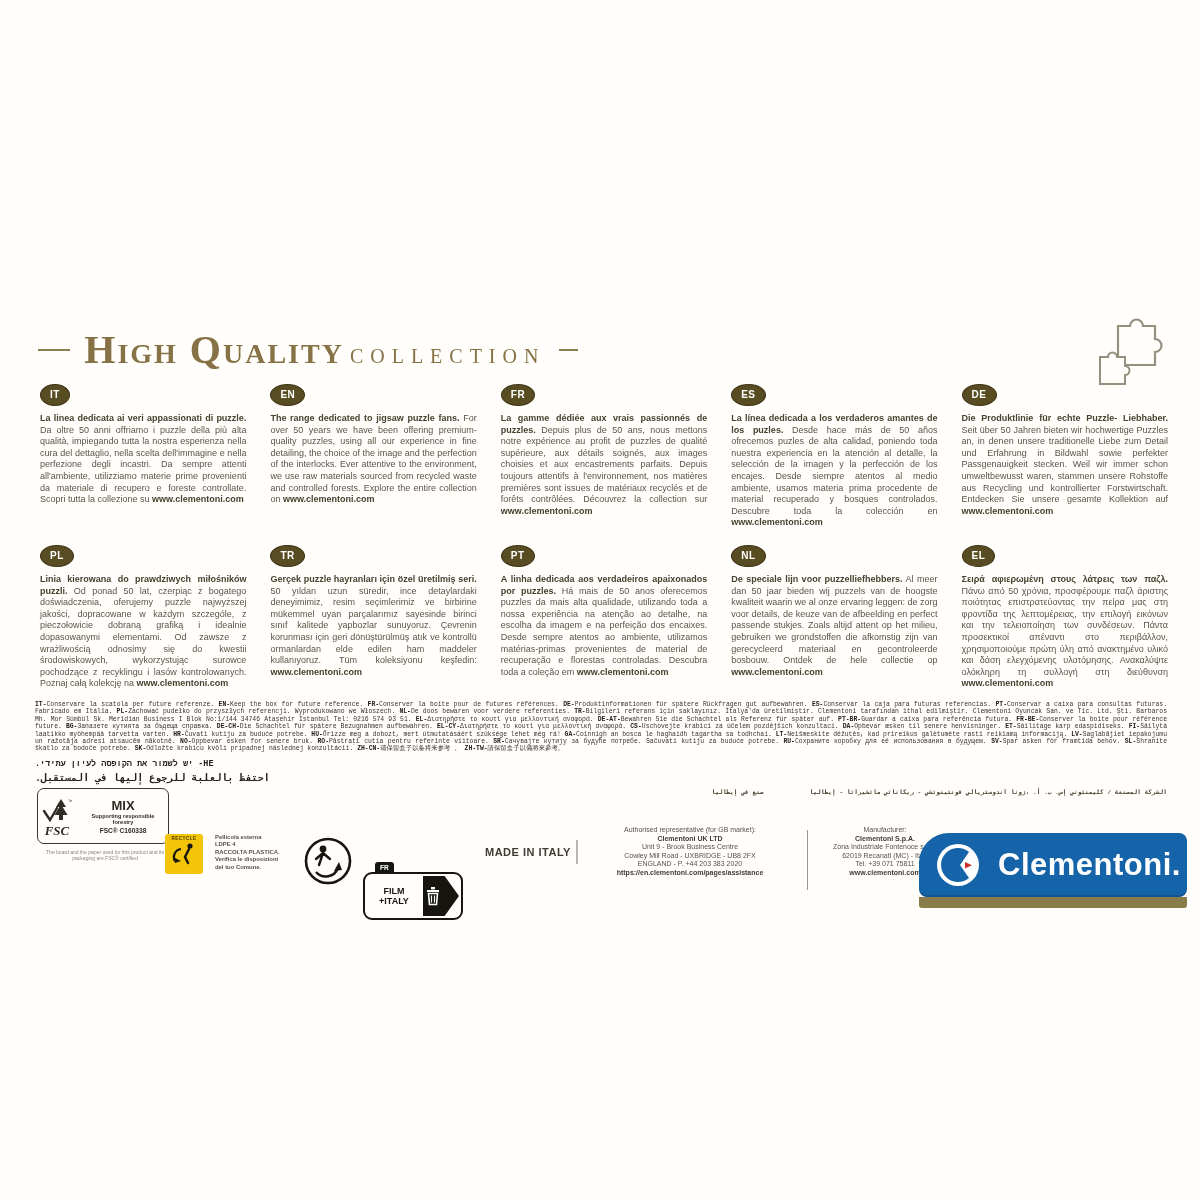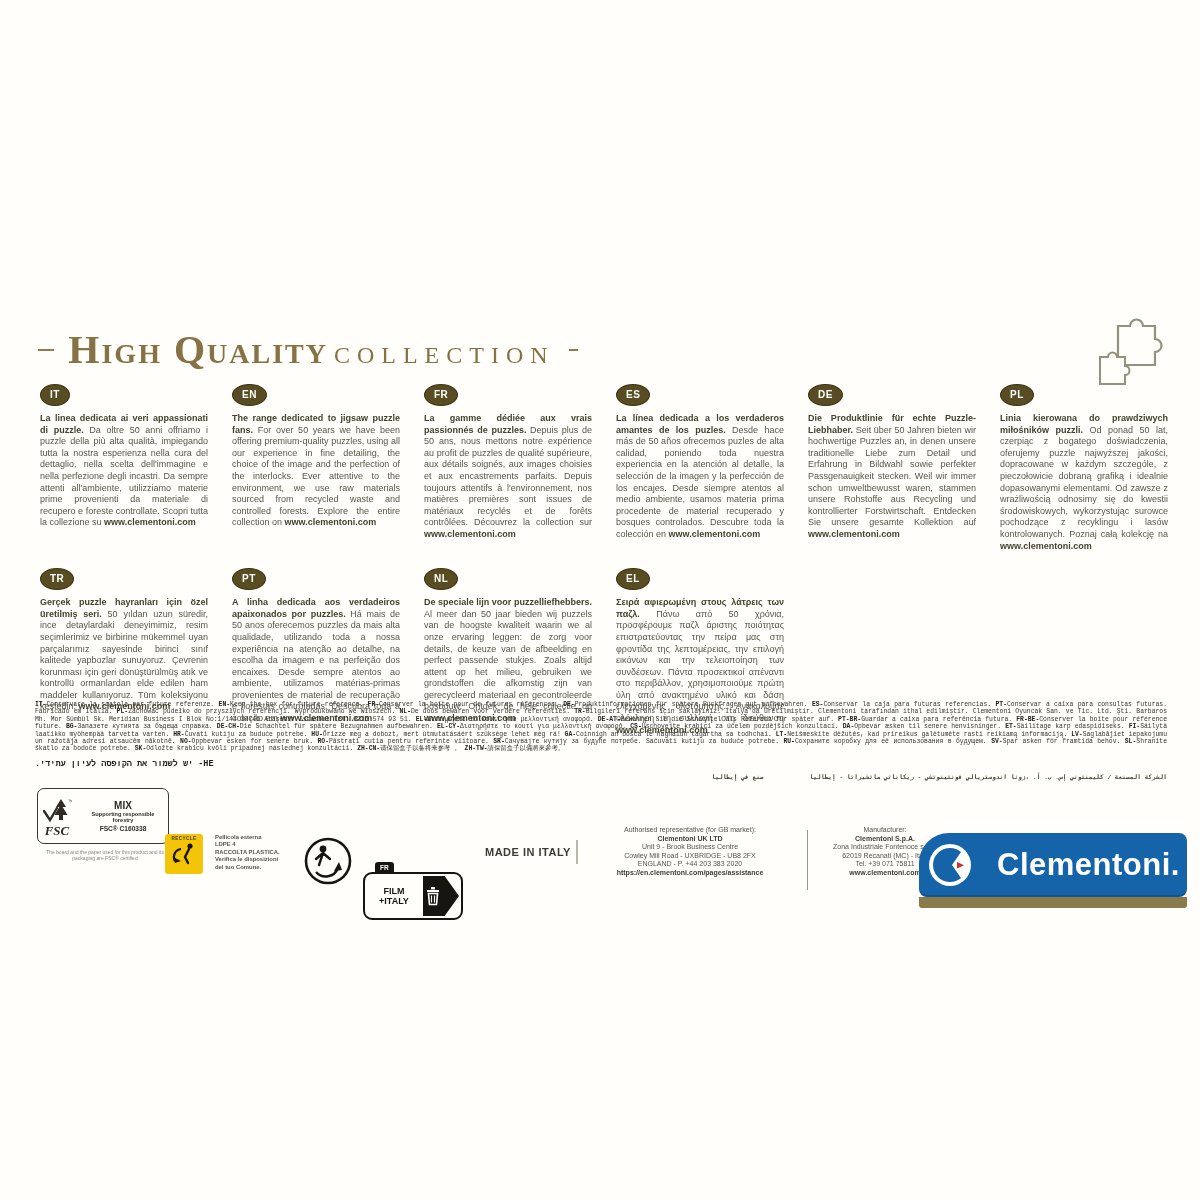--- a/index.html
+++ b/index.html
@@ -9,27 +9,27 @@
     font-family:"Liberation Sans",sans-serif;
     -webkit-font-smoothing:antialiased;
   }
   
   .hq-header{position:absolute;left:38px;top:326px;width:540px;display:flex;align-items:center;justify-content:center;gap:14px;}
   .hq-rule{height:2px;background:#8d7c4e;}
   .hq-rule.left{width:66px;}
   .hq-rule.right{width:38px;}
   .hq-title{font-family:"Liberation Serif",serif;color:#867245;white-space:nowrap;}
   .hq-main{font-variant:small-caps;font-size:40px;letter-spacing:2px;font-weight:600;}
-  .hq-sub{font-size:24px;letter-spacing:7px;text-transform:uppercase;font-weight:500;margin-left:6px;}
+  .hq-sub{font-size:20px;letter-spacing:7px;text-transform:uppercase;font-weight:500;margin-left:6px;}
   
   .puzzle-icon{position:absolute;right:28px;top:312px;}
   
   .lang-grid{
     position:absolute;left:40px;top:384px;width:1128px;
-    display:grid;grid-template-columns:repeat(6,1fr);column-gap:24px;row-gap:16px;
+    display:grid;grid-template-columns:repeat(5,1fr);column-gap:24px;row-gap:16px;
   }
   .lang-block{min-height:128px;}
   .badge{
     display:inline-block;background:#584c22;color:#fff;font-weight:bold;
     font-size:10px;line-height:10px;padding:5px 9px;border-radius:50%;
     letter-spacing:.5px;margin-bottom:7px;border:1px solid #3e3414;
   }
   .lang-title{font-weight:bold;color:#45422f;font-size:9px;line-height:11.6px;text-align:justify;}
   .lang-text{font-size:9px;line-height:11.6px;text-align:justify;color:#585548;}
   .lang-site{font-weight:bold;color:#45422f;}
@@ -42,21 +42,21 @@
   .ar-small{direction:rtl;display:flex;justify-content:flex-start;gap:46px;font-size:6.2px;margin-top:4px;color:#45422f;font-weight:bold;}
   
   .bottom{position:absolute;left:35px;top:786px;width:1150px;height:135px;}
   .abs{position:absolute;}
   
   .fsc-box{left:2px;top:2px;width:132px;height:56px;border:1.5px solid #3a382f;border-radius:7px;
     display:flex;align-items:center;justify-content:center;gap:10px;padding:2px 4px;box-sizing:border-box;}
   .fsc-left{display:flex;flex-direction:column;align-items:center;}
   .fsc-brand{font-family:"Liberation Serif",serif;font-style:italic;font-weight:bold;font-size:13px;color:#2e2c25;line-height:11px;}
   .fsc-right{display:flex;flex-direction:column;align-items:center;color:#2e2c25;}
-  .fsc-mix{font-size:10px;font-weight:bold;}
+  .fsc-mix{font-size:13px;font-weight:bold;}
   .fsc-sup{font-size:5.6px;font-weight:bold;line-height:6.4px;text-align:center;}
   .fsc-code{font-size:6.6px;font-weight:bold;margin-top:2px;}
   .fsc-note{left:0;top:64px;width:140px;font-size:5px;line-height:5.8px;color:#8a887e;text-align:center;}
   
   .recycle-badge{left:130px;top:48px;width:38px;height:40px;background:#f3c408;border-radius:3px;
     display:flex;flex-direction:column;align-items:center;padding-top:2px;box-sizing:border-box;}
   .recycle-word{font-size:4.6px;font-weight:bold;color:#4a3a00;letter-spacing:.4px;}
   
   .pellicola{left:180px;top:48px;width:92px;font-size:5.9px;line-height:7.4px;font-weight:bold;color:#55524a;}
   
@@ -80,21 +80,21 @@
   .flag .r{background:#d02b33;}
   
   .addr{font-size:7px;line-height:8.6px;text-align:center;color:#55524a;}
   .addr .bold{font-weight:bold;color:#3d3b33;}
   .addr-uk{left:540px;top:40px;width:230px;}
   .addr-div{left:772px;top:44px;width:1px;height:60px;background:#9b998f;}
   .addr-it{left:780px;top:40px;width:140px;}
   
   .clem-logo{left:884px;top:47px;width:268px;}
   .clem-blue{height:64px;background:#1563a8;border-radius:30px 8px 8px 8px;
-    display:flex;align-items:center;padding-left:8px;gap:24px;box-sizing:border-box;
+    display:flex;align-items:center;padding-left:16px;gap:17px;box-sizing:border-box;
     box-shadow:inset 0 -2px 0 rgba(0,0,0,.15);}
   .clem-text{color:#fff;font-weight:bold;font-size:31px;letter-spacing:.5px;}
   .clem-strip{height:11px;background:#8a7b4b;margin-top:0;border-radius:0 0 3px 3px;}
 </style>
 </head>
 <body>
 
 <div class="hq-header">
   <div class="hq-rule left"></div>
   <div class="hq-title">
@@ -158,20 +158,21 @@
 
   <div class="lang-block">
     <span class="badge">EL</span>
     <div class="lang-text"><span class="lang-title">Σειρά αφιερωμένη στους λάτρεις των παζλ.</span> <span class="lang-body-text">Πάνω από 50 χρόνια, προσφέρουμε παζλ άριστης ποιότητας επιστρατεύοντας την πείρα μας στη φροντίδα της λεπτομέρειας, την επιλογή εικόνων και την τελειοποίηση των συνδέσεων. Πάντα προσεκτικοί απέναντι στο περιβάλλον, χρησιμοποιούμε πρώτη ύλη από ανακτημένο υλικό και δάση ελεγχόμενης υλοτόμησης. Ανακαλύψτε ολόκληρη τη συλλογή στη διεύθυνση</span> <span class="lang-site">www.clementoni.com</span></div>
   </div>
 </div>
 
 <div class="fine-wrap">
   <div class="fine-print"><b>IT-</b>Conservare la scatola per future referenze. <b>EN-</b>Keep the box for future reference. <b>FR-</b>Conserver la boîte pour de futures références. <b>DE-</b>Produktinformationen für spätere Rückfragen gut aufbewahren. <b>ES-</b>Conservar la caja para futuras referencias. <b>PT-</b>Conservar a caixa para consultas futuras. Fabricado em Itália. <b>PL-</b>Zachować pudełko do przyszłych referencji. Wyprodukowano we Włoszech. <b>NL-</b>De doos bewaren voor verdere referenties. <b>TR-</b>Bilgileri referans için saklayınız. İtalya'da üretilmiştir. Clementoni tarafından ithal edilmiştir. Clementoni Oyuncak San. ve Tic. Ltd. Şti. Barbaros Mh. Mor Sümbül Sk. Meridian Business I Blok No:1/144 34746 Ataşehir İstanbul Tel: 0216 574 93 51. <b>EL-</b>Διατηρήστε το κουτί για μελλοντική αναφορά. <b>DE-AT-</b>Bewahren Sie die Schachtel als Referenz für später auf. <b>PT-BR-</b>Guardar a caixa para referência futura. <b>FR-BE-</b>Conserver la boîte pour référence future. <b>BG-</b>Запазете кутията за бъдеща справка. <b>DE-CH-</b>Die Schachtel für spätere Bezugnahmen aufbewahren. <b>EL-CY-</b>Διατηρήστε το κουτί για μελλοντική αναφορά. <b>CS-</b>Uschovejte krabici za účelem pozdějších konzultací. <b>DA-</b>Opbevar æsken til senere henvisninger. <b>ET-</b>Säilitage karp edaspidiseks. <b>FI-</b>Säilytä laatikko myöhempää tarvetta varten. <b>HR-</b>Čuvati kutiju za buduće potrebe. <b>HU-</b>Őrizze meg a dobozt, mert útmutatásáért szüksége lehet még rá! <b>GA-</b>Coinnigh an bosca le haghaidh tagartha sa todhchaí. <b>LT-</b>Neišmeskite dėžutės, kad prireikus galėtumėte rasti reikiamą informaciją. <b>LV-</b>Saglabājiet iepakojumu un ražotāja adresi atsaucēm nākotnē. <b>NO-</b>Oppbevar esken for senere bruk. <b>RO-</b>Păstrați cutia pentru referințe viitoare. <b>SR-</b>Сачувајте кутију за будуће потребе. Sačuvati kutiju za buduće potrebe. <b>RU-</b>Сохраните коробку для её использования в будущем. <b>SV-</b>Spar asken för framtida behov. <b>SL-</b>Shranite škatlo za bodoče potrebe. <b>SK-</b>Odložte krabicu kvôli prípadnej následnej konzultácii. <b>ZH-CN-</b>请保留盒子以备将来参考 。 <b>ZH-TW-</b>請保留盒子以備將來參考。 </div>
   <div class="he-line">HE- יש לשמור את הקופסה לעיון עתידי.</div>
+  <div class="ar-bold">احتفظ بالعلبة للرجوع إليها في المستقبل.</div>
   <div class="ar-small">
     <span>الشركة المصنعة / كليمنتوني إس. ب. أ. ،زونا اندوستريالي فونتينوتشي - ريكاناتي ماتشيراتا - إيطاليا</span>
     <span>صنع في إيطاليا</span>
   </div>
 </div>
 
 <div class="bottom">
 
   <div class="abs fsc-box">
     <div class="fsc-left">

